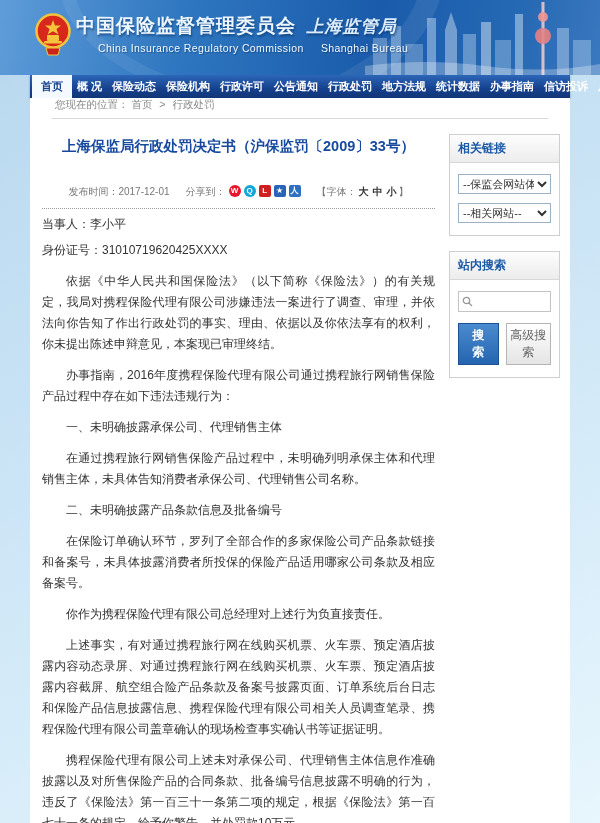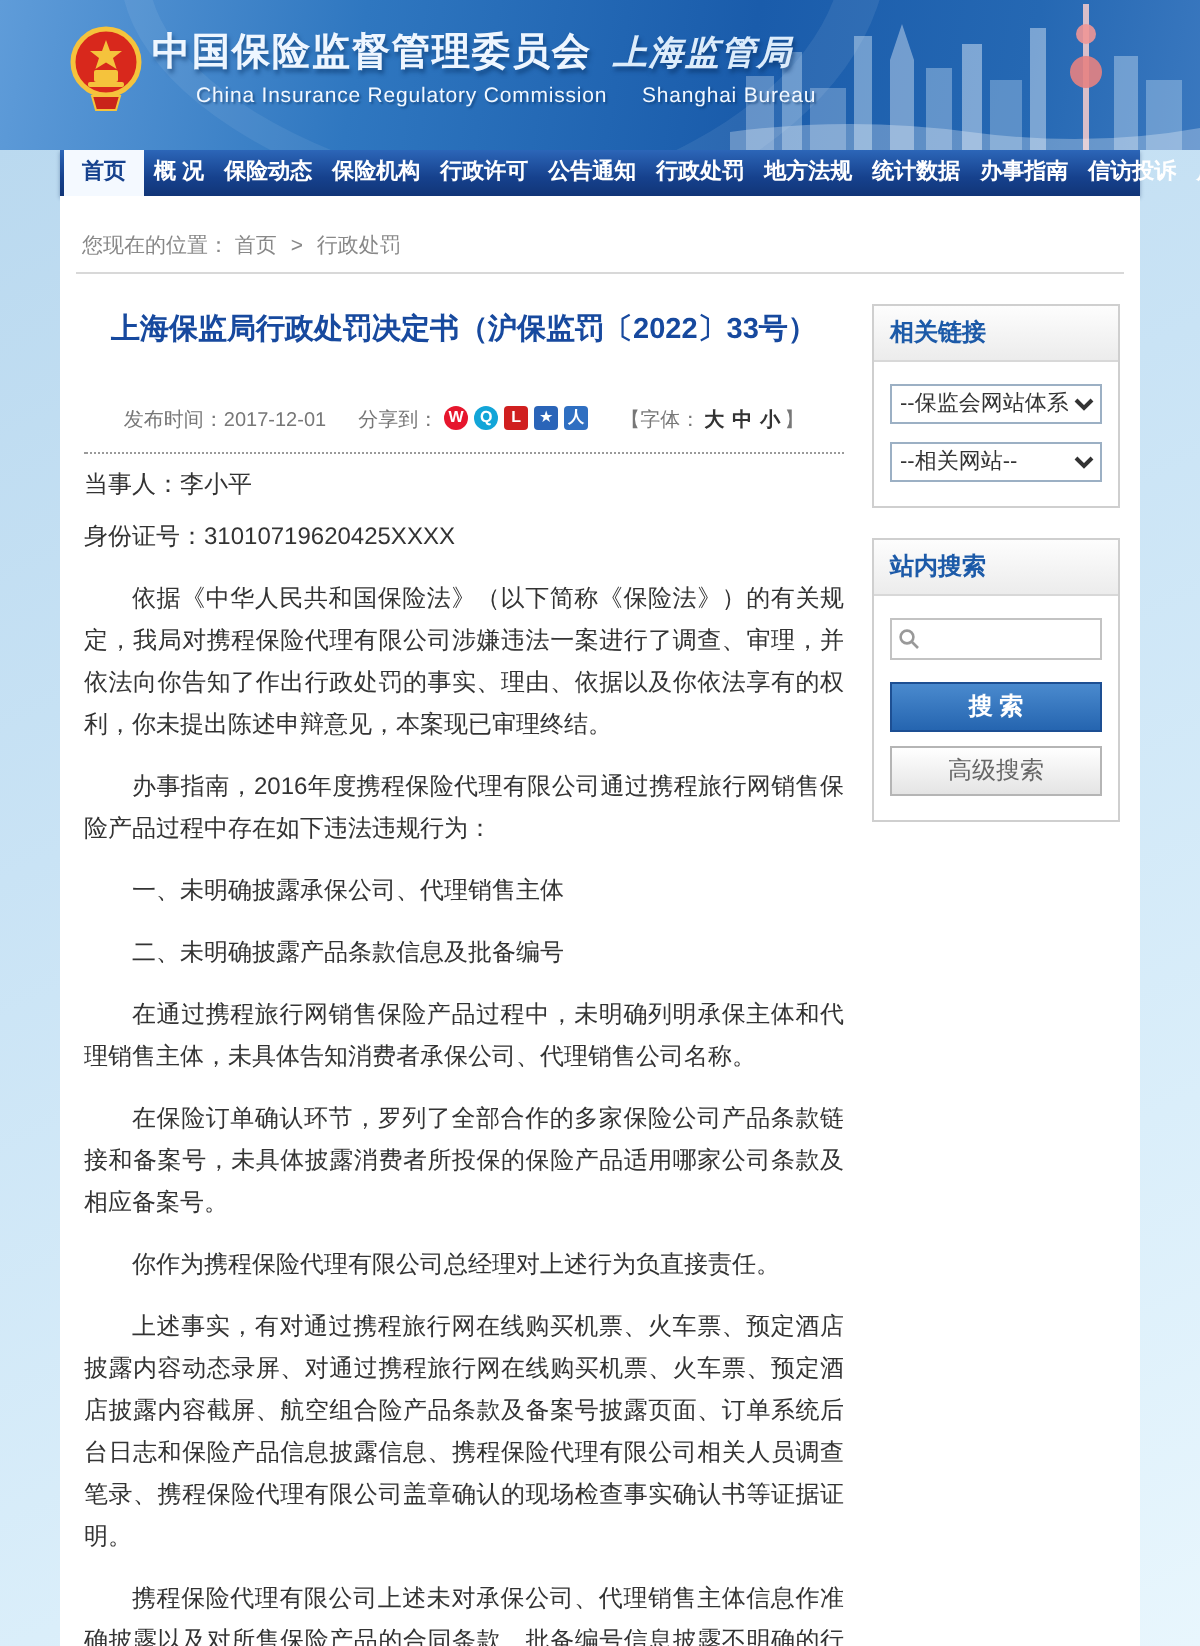--- a/index.html
+++ b/index.html
@@ -28,21 +28,21 @@
   .skyline{ position:absolute; right:0; bottom:0; z-index:2; }
   
   .nav{ width:540px; margin:0 auto; height:23px; display:flex; align-items:stretch;
     justify-content:space-between; padding:0 2px;
     background:linear-gradient(#2c66b8,#16418d 60%,#113577); box-shadow:0 1px 2px rgba(20,50,100,.4); }
   .nav-item{ font-size:11px; font-weight:bold; color:#ffffff; line-height:23px; padding:0 5px;
     cursor:pointer; white-space:nowrap; }
   .nav-item.active{ background:#f4f9ff; color:#16418d; padding:0 9px; }
   
   .content{ width:540px; margin:0 auto; background:#ffffff; min-height:672px; padding-bottom:18px; }
-  .breadcrumb{ margin:0 8px; padding:18px 3px 6px; font-size:10.5px; color:#888;
+  .breadcrumb{ margin:0 22px; padding:0 3px 6px; font-size:10.5px; color:#888;
     border-bottom:1px solid #d8d8d8; }
   .breadcrumb a{ color:#888; text-decoration:none; cursor:pointer; }
   .crumb-sep{ margin:0 4px; }
   .main{ display:flex; padding:0 10px; align-items:flex-start; }
   .article{ flex:1; min-width:0; padding:0 6px 0 2px; }
   
   .doc-title{ margin-top:18px; text-align:center; font-size:14.5px; font-weight:bold; color:#17499e; }
   .meta{ margin-top:29px; display:flex; justify-content:center; align-items:center; gap:16px;
     font-size:10px; color:#777; }
   .share{ display:flex; align-items:flex-start; gap:3px; }
@@ -55,33 +55,33 @@
   .ic-letv{ background:#d01f1f; } .ic-letv::after{ content:"L"; color:#ffd23e; }
   .ic-kaixin{ background:#2a64b8; } .ic-kaixin::after{ content:"★"; color:#ffd23e; font-size:7px; }
   .ic-renren{ background:#2f6fc1; } .ic-renren::after{ content:"人"; font-size:7px; }
   .font-size-ctl span.size{ cursor:pointer; font-weight:bold; color:#333; margin:0 2px; }
   .divider{ border-bottom:1px dotted #9a9a9a; margin:9px 0 4px; }
   
   .body-text p{ font-size:12px; color:#333; line-height:21px; margin:10px 0; text-align:justify; }
   .body-text p.tight{ margin:5px 0; }
   .body-text p.indent{ text-indent:2em; }
   
-  .sidebar{ width:124px; margin-left:8px; }
+  .sidebar{ width:111px; margin-left:8px; }
   .side-box{ border:1px solid #cfcfcf; background:#fff; margin-top:15px; }
   .side-box-header{ background:linear-gradient(#fdfdfd,#ececec); border-bottom:1px solid #d8d8d8;
     padding:5px 8px; font-size:12px; font-weight:bold; color:#1c5aa8; }
   .side-box-body{ padding:11px 8px 12px; }
   .side-box-body select{ width:100%; height:20px; font-size:11px; color:#333; margin-bottom:9px;
     border:1px solid #9cb0c4; background:#fff; }
   .side-box-body select:last-child{ margin-bottom:0; }
   .search-field{ position:relative; height:21px; border:1px solid #c3c3c3; background:#fff; margin-bottom:11px; }
   .search-field svg{ position:absolute; left:3px; top:4px; }
   .search-field input{ width:100%; height:100%; border:none; outline:none; padding:0 3px 0 17px;
     font-size:11px; color:#333; background:transparent; }
-  .btn-row{ display:flex; gap:7px;flex-direction:column; }
+  .btn-row{ display:flex; gap:7px; }
   .btn-search{ background:linear-gradient(#4a8ace,#2565b0); border:1px solid #1d4f93; color:#fff;
     font-size:12px; font-weight:bold; padding:3px 8px; cursor:pointer; }
   .btn-adv{ background:linear-gradient(#ffffff,#e4e4e4); border:1px solid #b5b5b5; color:#666;
     font-size:12px; padding:3px 2px; cursor:pointer; }
 </style>
 </head>
 <body>
 
 <div class="banner">
   <svg class="emblem" width="38" height="44" viewBox="0 0 38 44">
@@ -138,21 +138,21 @@
   <div class="breadcrumb">
     <span>您现在的位置：</span>
     <a>首页</a>
     <span class="crumb-sep">&gt;</span>
     <span>行政处罚</span>
   </div>
 
   <div class="main">
 
     <div class="article">
-      <h2 class="doc-title">上海保监局行政处罚决定书（沪保监罚〔2022〕33号）</h2>
+      <h2 class="doc-title">上海保监局行政处罚决定书（沪保监罚〔2009〕33号）</h2>
 
       <div class="meta">
         <span>
           <span>发布时间：</span><span>2017-12-01</span>
         </span>
         <span class="share">
           <span>分享到：</span>
           <i class="ic-weibo round"></i>
           <i class="ic-qzone round"></i>
           <i class="ic-letv"></i>
@@ -165,22 +165,22 @@
       </div>
 
       <div class="divider"></div>
 
       <div class="body-text">
         <p class="tight">当事人：李小平</p>
         <p class="tight">身份证号：31010719620425XXXX</p>
         <p class="indent">依据《中华人民共和国保险法》（以下简称《保险法》）的有关规定，我局对携程保险代理有限公司涉嫌违法一案进行了调查、审理，并依法向你告知了作出行政处罚的事实、理由、依据以及你依法享有的权利，你未提出陈述申辩意见，本案现已审理终结。</p>
         <p class="indent">办事指南，2016年度携程保险代理有限公司通过携程旅行网销售保险产品过程中存在如下违法违规行为：</p>
         <p class="indent">一、未明确披露承保公司、代理销售主体</p>
+        <p class="indent">在通过携程旅行网销售保险产品过程中，未明确列明承保主体和代理销售主体，未具体告知消费者承保公司、代理销售公司名称。</p>
         <p class="indent">二、未明确披露产品条款信息及批备编号</p>
-        <p class="indent">在通过携程旅行网销售保险产品过程中，未明确列明承保主体和代理销售主体，未具体告知消费者承保公司、代理销售公司名称。</p>
         <p class="indent">在保险订单确认环节，罗列了全部合作的多家保险公司产品条款链接和备案号，未具体披露消费者所投保的保险产品适用哪家公司条款及相应备案号。</p>
         <p class="indent">你作为携程保险代理有限公司总经理对上述行为负直接责任。</p>
         <p class="indent">上述事实，有对通过携程旅行网在线购买机票、火车票、预定酒店披露内容动态录屏、对通过携程旅行网在线购买机票、火车票、预定酒店披露内容截屏、航空组合险产品条款及备案号披露页面、订单系统后台日志和保险产品信息披露信息、携程保险代理有限公司相关人员调查笔录、携程保险代理有限公司盖章确认的现场检查事实确认书等证据证明。</p>
         <p class="indent">携程保险代理有限公司上述未对承保公司、代理销售主体信息作准确披露以及对所售保险产品的合同条款、批备编号信息披露不明确的行为，违反了《保险法》第一百三十一条第二项的规定，根据《保险法》第一百七十一条的规定，给予你警告，并处罚款10万元。</p>
 
       </div>
 
     </div>
 
     <div class="sidebar">

